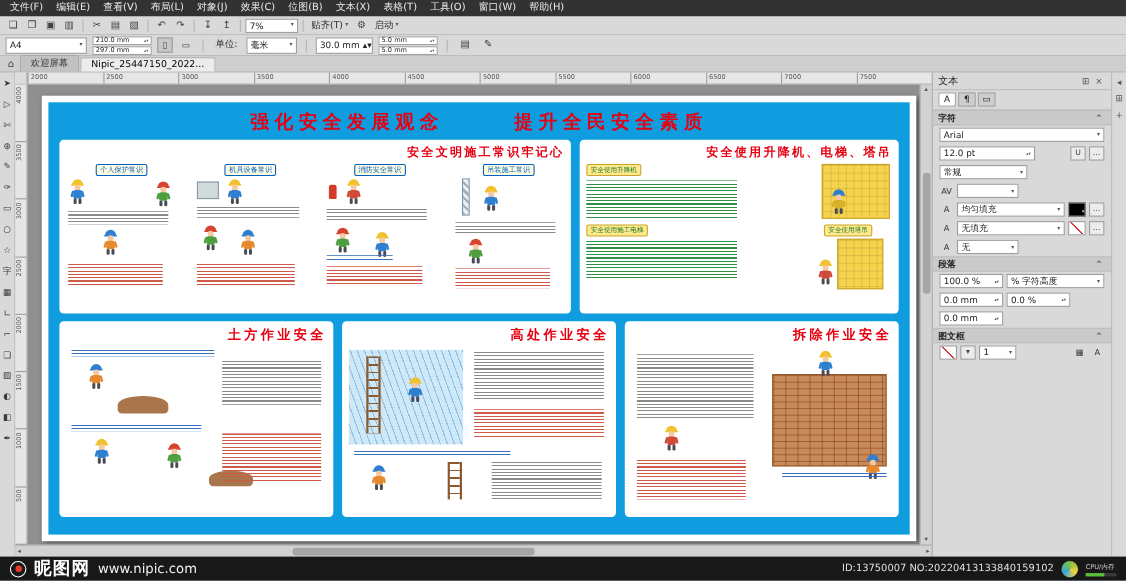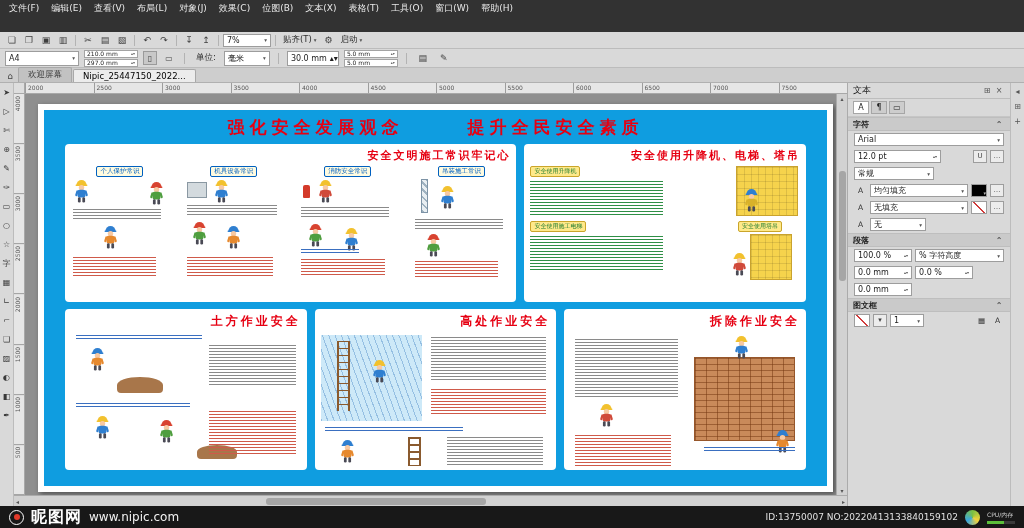--- a/index.html
+++ b/index.html
@@ -1,21 +1,21 @@
 <!DOCTYPE html>
 <html><head>
 <meta charset="utf-8">
 <style>
   *{box-sizing:border-box;margin:0;padding:0;cursor:default;user-select:none}
   html,body{width:1024px;height:528px;overflow:hidden}
   body{font-family:"DejaVu Sans","Liberation Sans",sans-serif;background:#d6d6d6;font-size:10px;color:#222}
   .app{width:1024px;height:528px;display:flex;flex-direction:column}
 
   
-  .menubar{height:15px;background:#323232;color:#e9e9e9;display:flex;align-items:flex-end;font-size:9px;padding:16px 3px}
+  .menubar{height:15px;background:#323232;color:#e9e9e9;display:flex;align-items:flex-start;font-size:9px;padding:0 3px}
   .menubar .mi{padding:0 6px;line-height:15px;white-space:nowrap}
   .toolbar{height:17px;background:#d9d9d9;border-bottom:1px solid #bcbcbc;display:flex;align-items:center;gap:1px;padding:0 4px}
   .tbtn{min-width:16px;height:14px;display:flex;align-items:center;justify-content:center;font-size:9px;color:#3d3d3d;border-radius:2px}
   .tsep{width:1px;height:11px;background:#b3b3b3;margin:0 3px}
   .combo{background:#fff;border:1px solid #9d9d9d;height:13px;display:flex;align-items:center;font-size:8px;color:#222;padding:0 3px;gap:3px;white-space:nowrap}
   .combo .car{font-size:5.5px;color:#555;margin-left:auto}
   .tlabel{font-size:8.5px;color:#2c2c2c;display:flex;align-items:center;gap:2px;padding:0 3px;white-space:nowrap}
   .tlabel .car{font-size:5.5px;color:#555}
 
   .propbar{height:19px;background:#d9d9d9;border-bottom:1px solid #bcbcbc;display:flex;align-items:center;gap:5px;padding:0 5px}
@@ -45,21 +45,21 @@
   .canvas{flex:1;background:#8f8f8f;position:relative;overflow:hidden}
   .vscroll{width:11px;background:#d2d2d2;border-left:1px solid #ababab;display:flex;flex-direction:column;align-items:center;font-size:6px;color:#555;padding:1px 0}
   .vtrack{flex:1;width:100%;position:relative}
   .vthumb{position:absolute;left:2px;top:18%;width:7px;height:110px;background:#a6a6a6;border-radius:3px}
   .hscroll{height:11px;background:#d2d2d2;border-top:1px solid #ababab;display:flex;align-items:center;font-size:6px;color:#555;padding:0 2px}
   .htrack{flex:1;height:100%;position:relative}
   .hthumb{position:absolute;top:2px;left:30%;height:7px;width:220px;background:#a6a6a6;border-radius:3px}
 
   
   .page{position:absolute;left:13px;top:10px;right:3px;bottom:3px;background:#fff;box-shadow:2px 2px 5px rgba(0,0,0,.45)}
-  .poster{position:absolute;inset:6px;background:#0f9de0;display:flex;flex-direction:column;padding:5px 21px 16px}
+  .poster{position:absolute;inset:6px;background:#0f9de0;display:flex;flex-direction:column;padding:5px 10px 16px}
   .headline{display:flex;justify-content:center;gap:64px;color:#e60012;font-weight:bold;font-size:17px;letter-spacing:5px;margin:1px 0 5px;white-space:nowrap}
   .prow{display:flex;gap:8px;min-height:0}
   .prow.top{height:158px}
   .prow.bottom{flex:1;margin-top:7px}
   .panel{background:#fff;border-radius:4px;padding:4px 6px;display:flex;flex-direction:column;min-width:0}
   .panel-construction{flex:1.63}
   .panel-lift{flex:1}
   .ptitle{color:#e60012;font-weight:bold;font-size:11px;text-align:right;letter-spacing:2px;margin-bottom:3px;white-space:nowrap;overflow:hidden}
   .cols{flex:1;display:flex;gap:16px;min-height:0}
   .col{flex:1;display:flex;flex-direction:column;align-items:center;gap:2px;min-width:0}
@@ -523,20 +523,26 @@
         <span class="dots">U</span>
         <span class="dots">…</span>
       </div>
       <div class="drow">
         <div class="dcombo" style="width:80px">
           <span>常规</span>
             <span class="car">▾</span>
         </div>
       </div>
       <div class="drow">
+        <span class="dic">AV</span>
+        <div class="dcombo" style="width:56px">
+          <span class="car">▾</span>
+        </div>
+      </div>
+      <div class="drow">
         <span class="dic">A</span>
         <div class="dcombo" style="flex:1">
           <span>均匀填充</span>
             <span class="car">▾</span>
         </div>
         <span class="swatch">▾</span>
         <span class="dots">…</span>
       </div>
       <div class="drow">
         <span class="dic">A</span>

